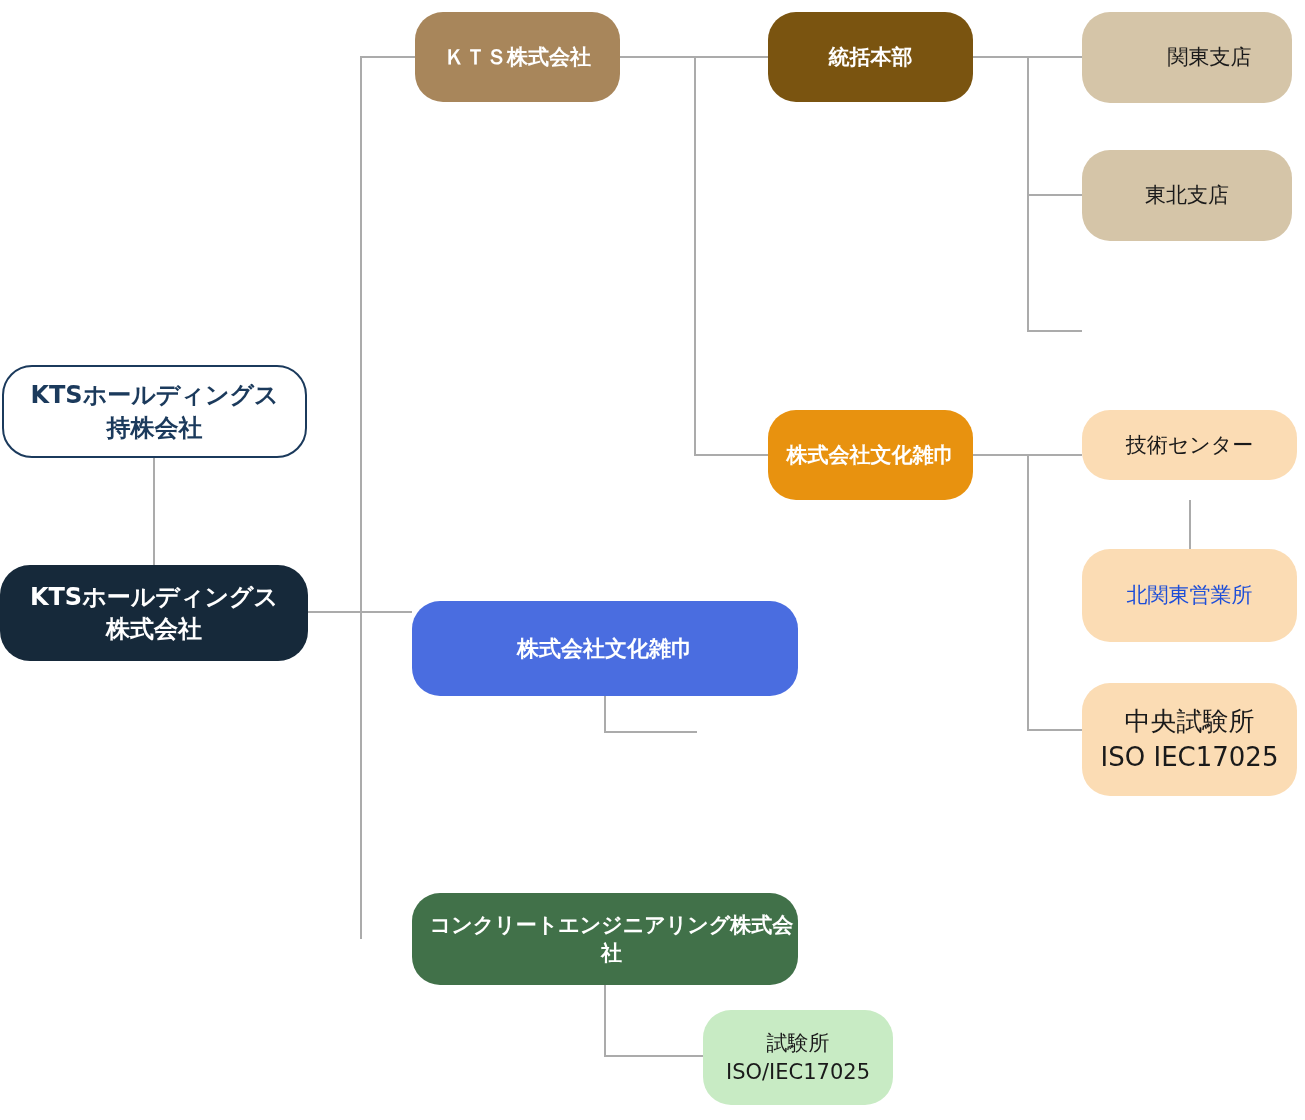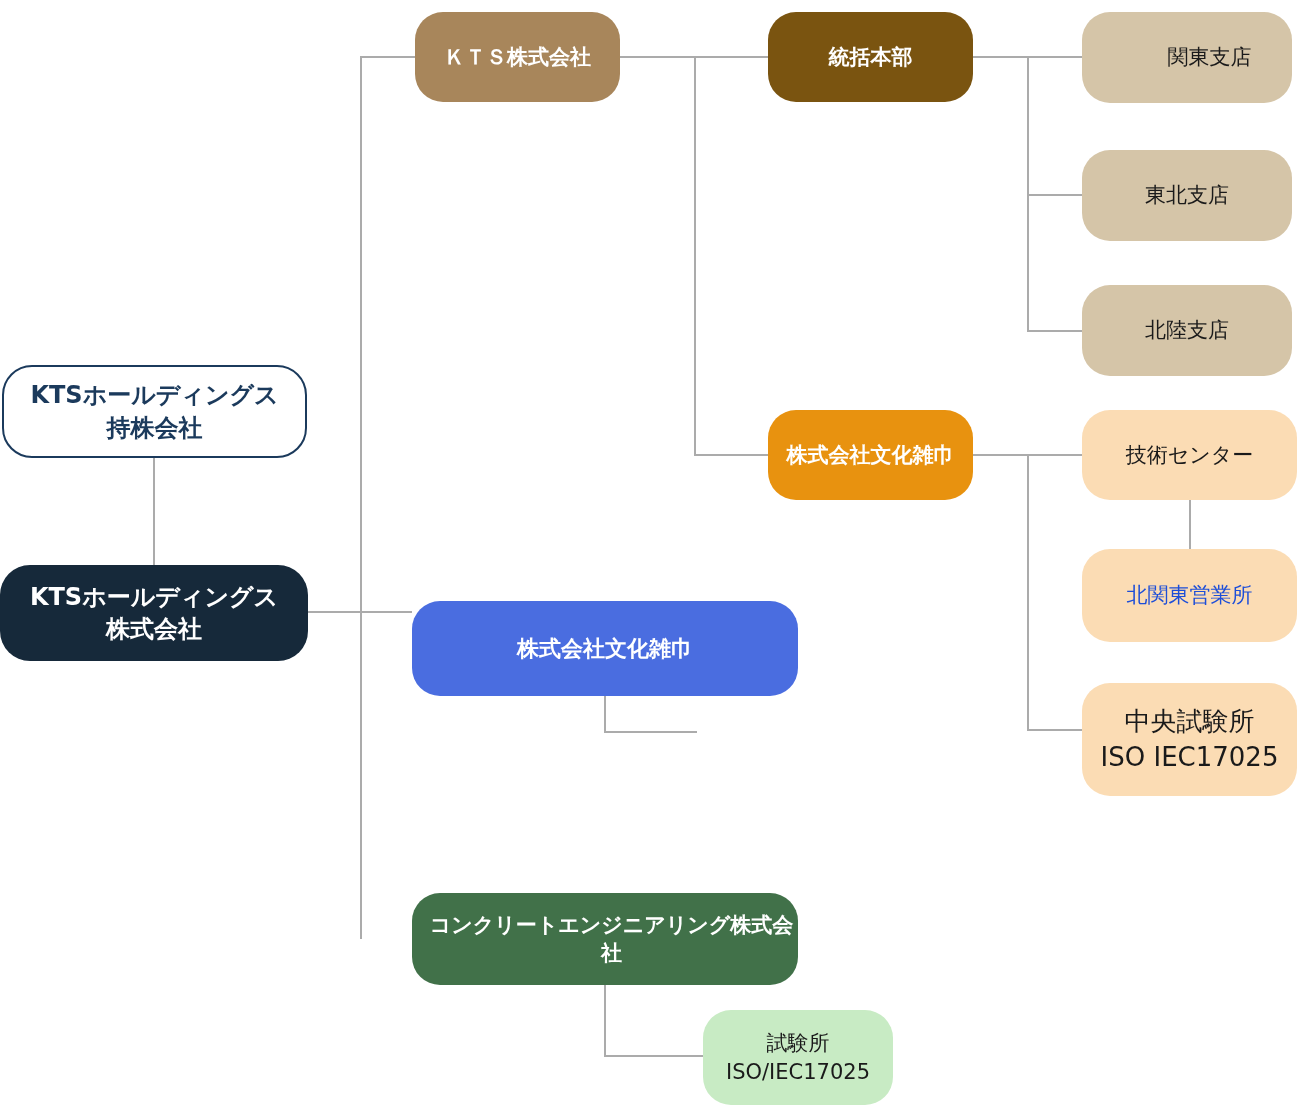--- a/index.html
+++ b/index.html
@@ -34,21 +34,21 @@
   }
   
   .n-holdings-parent { left: 2px;    top: 365px;  width: 305px; height: 93px;  font-size: 24px; font-weight: bold; border-radius: 30px; }
   .n-holdings-root   { left: 0px;    top: 565px;  width: 308px; height: 96px;  font-size: 24px; font-weight: bold; border-radius: 30px; }
   .n-kts-corp        { left: 415px;  top: 12px;   width: 205px; height: 90px;  font-size: 21px; font-weight: bold; }
   .n-toukatsu        { left: 768px;  top: 12px;   width: 205px; height: 90px;  font-size: 21px; font-weight: bold; }
   .n-kanto           { left: 1082px; top: 12px;   width: 210px; height: 91px;  font-size: 21px; padding-left: 45px; }
   .n-tohoku          { left: 1082px; top: 150px;  width: 210px; height: 91px;  font-size: 21px; }
   .n-hokuriku        { left: 1082px; top: 285px;  width: 210px; height: 91px;  font-size: 21px; }
   .n-technical       { left: 768px;  top: 410px;  width: 205px; height: 90px;  font-size: 21px; font-weight: bold; }
-  .n-gijutsu         { left: 1082px; top: 410px;  width: 215px; height: 90px;  font-size: 21px; }
+  .n-gijutsu         { left: 1082px; top: 410px;  width: 215px; height: 70px;  font-size: 21px; }
   .n-kitakanto       { left: 1082px; top: 549px;  width: 215px; height: 93px;  font-size: 21px; }
   .n-chuo            { left: 1082px; top: 683px;  width: 215px; height: 113px;  font-size: 26px; }
   .n-bunka           { left: 412px;  top: 565px;  width: 386px; height: 95px;  font-size: 22px; font-weight: bold; margin-top: 36px; }
   .n-ec-center       { left: 697px;  top: 685px;  width: 190px; height: 95px;  font-size: 21px; }
   .n-concrete        { left: 412px;  top: 893px;  width: 386px; height: 92px;  font-size: 21px; font-weight: bold; padding-left: 13px; }
   .n-shikenjo        { left: 703px;  top: 1010px; width: 190px; height: 95px;  font-size: 21px; }
   
   .l1  { left: 153px;  top: 457px;  width: 2px;   height: 108px; }
   .l2  { left: 308px;  top: 611px;  width: 104px; height: 2px; }
   .l3  { left: 360px;  top: 56px;   width: 2px;   height: 883px; }
@@ -101,21 +101,20 @@
   <div class="line l22" style="background: rgb(171, 171, 171);"></div>
 
   <div class="node n-holdings-parent" style="background: rgb(255, 255, 255); color: rgb(27, 58, 92); border: 2px solid rgb(27, 58, 92);">KTSホールディングス
 持株会社</div>
   <div class="node n-holdings-root" style="background: rgb(22, 41, 58); color: rgb(255, 255, 255);">KTSホールディングス
 株式会社</div>
   <div class="node n-kts-corp" style="background: rgb(168, 134, 91); color: rgb(255, 255, 255);">ＫＴＳ株式会社</div>
   <div class="node n-toukatsu" style="background: rgb(122, 84, 16); color: rgb(255, 255, 255);">統括本部</div>
   <div class="node n-kanto" style="background: rgb(213, 197, 168); color: rgb(26, 26, 26);">関東支店</div>
   <div class="node n-tohoku" style="background: rgb(213, 197, 168); color: rgb(26, 26, 26);">東北支店</div>
-  <div class="node n-hokuriku" style="background: rgb(213, 197, 168); color: rgb(26, 26, 26);">北陸支店</div>
   <div class="node n-technical" style="background: rgb(232, 146, 15); color: rgb(255, 255, 255);">株式会社文化雑巾</div>
   <div class="node n-gijutsu" style="background: rgb(251, 220, 180); color: rgb(26, 26, 26);">技術センター</div>
   <div class="node n-kitakanto" style="background: rgb(251, 220, 180); color: #1d4ed8;">北関東営業所</div>
   <div class="node n-chuo" style="background: rgb(251, 220, 180); color: rgb(26, 26, 26);">中央試験所
 ISO IEC17025</div>
   <div class="node n-bunka" style="background: rgb(74, 109, 224); color: rgb(255, 255, 255);">株式会社文化雑巾</div>
   <div class="node n-concrete" style="background: rgb(65, 113, 73); color: rgb(255, 255, 255);">コンクリートエンジニアリング株式会社</div>
   <div class="node n-shikenjo" style="background: rgb(200, 235, 196); color: rgb(26, 26, 26);">試験所
 ISO/IEC17025</div>
 

